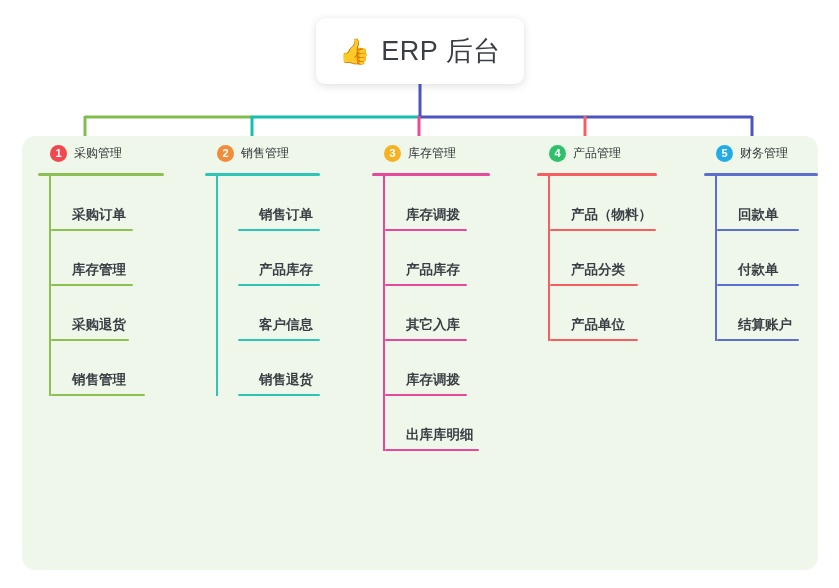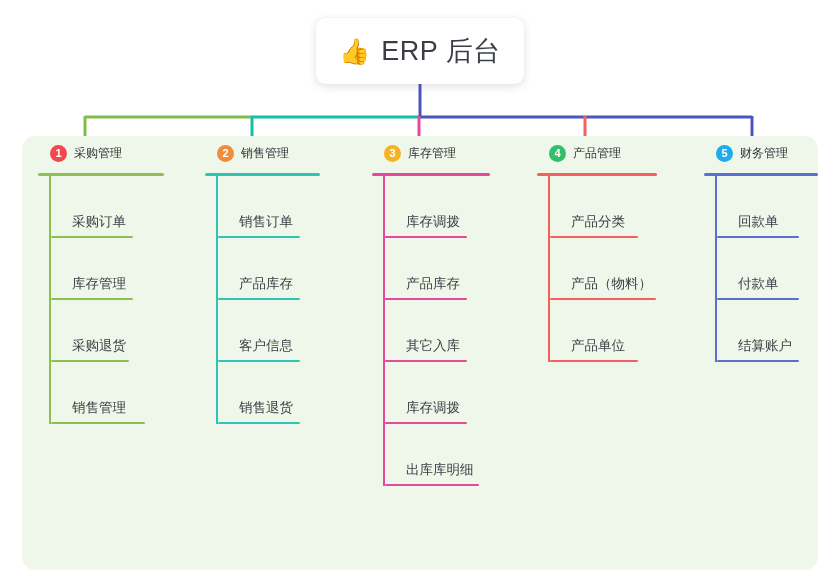--- a/index.html
+++ b/index.html
@@ -124,22 +124,23 @@
   
   .leaves {
     position: relative;
     margin-left: 11px;
     border-left-width: 2px;
     border-left-style: solid;
     padding-top: 0;
   }
   .leaf {
     position: relative;
-    height: 62px;
+    height: 55px;
     box-sizing: border-box;
+    font-weight: bold;
   }
   .leaf-label {
     position: absolute;
     left: 21px;
     bottom: 7px;
     font-size: 13.5px;
     color: #3a3f45;
     white-space: nowrap;
   }
   .leaf-rule {
@@ -204,21 +205,21 @@
             <div class="leaf-rule" style="width: 94px; background: rgb(140, 193, 82);"></div>
           </div>
         </div>
       </div>
       <div class="branch" style="left: 183px;">
         <div class="branch-head">
           <span class="badge" style="background: rgb(240, 140, 58);">2</span>
           <span class="branch-name">销售管理</span>
         </div>
         <div class="branch-rule" style="width: 115px; background: rgb(46, 196, 182);"></div>
-        <div class="leaves" style="border-left-color: rgb(46, 196, 182);">
+        <div class="leaves" style="border-left-color: rgb(46, 196, 182); padding-left: 20px;">
           <div class="leaf">
             <span class="leaf-label">销售订单</span>
             <div class="leaf-rule" style="width: 82px; background: rgb(46, 196, 182);"></div>
           </div>
           <div class="leaf">
             <span class="leaf-label">产品库存</span>
             <div class="leaf-rule" style="width: 82px; background: rgb(46, 196, 182);"></div>
           </div>
           <div class="leaf">
             <span class="leaf-label">客户信息</span>
@@ -260,28 +261,28 @@
         </div>
       </div>
       <div class="branch" style="left: 515px;">
         <div class="branch-head">
           <span class="badge" style="background: rgb(47, 192, 106);">4</span>
           <span class="branch-name">产品管理</span>
         </div>
         <div class="branch-rule" style="width: 120px; background: rgb(244, 96, 95);"></div>
         <div class="leaves" style="border-left-color: rgb(244, 96, 95);">
           <div class="leaf">
+            <span class="leaf-label">产品（物料）</span>
+            <div class="leaf-rule" style="width: 106px; background: rgb(244, 96, 95);"></div>
+          </div>
+          <div class="leaf">
             <span class="leaf-label">产品分类</span>
             <div class="leaf-rule" style="width: 88px; background: rgb(244, 96, 95);"></div>
           </div>
           <div class="leaf">
-            <span class="leaf-label">产品（物料）</span>
-            <div class="leaf-rule" style="width: 106px; background: rgb(244, 96, 95);"></div>
-          </div>
-          <div class="leaf">
             <span class="leaf-label">产品单位</span>
             <div class="leaf-rule" style="width: 88px; background: rgb(244, 96, 95);"></div>
           </div>
         </div>
       </div>
       <div class="branch" style="left: 682px;">
         <div class="branch-head">
           <span class="badge" style="background: rgb(34, 171, 232);">5</span>
           <span class="branch-name">财务管理</span>
         </div>

